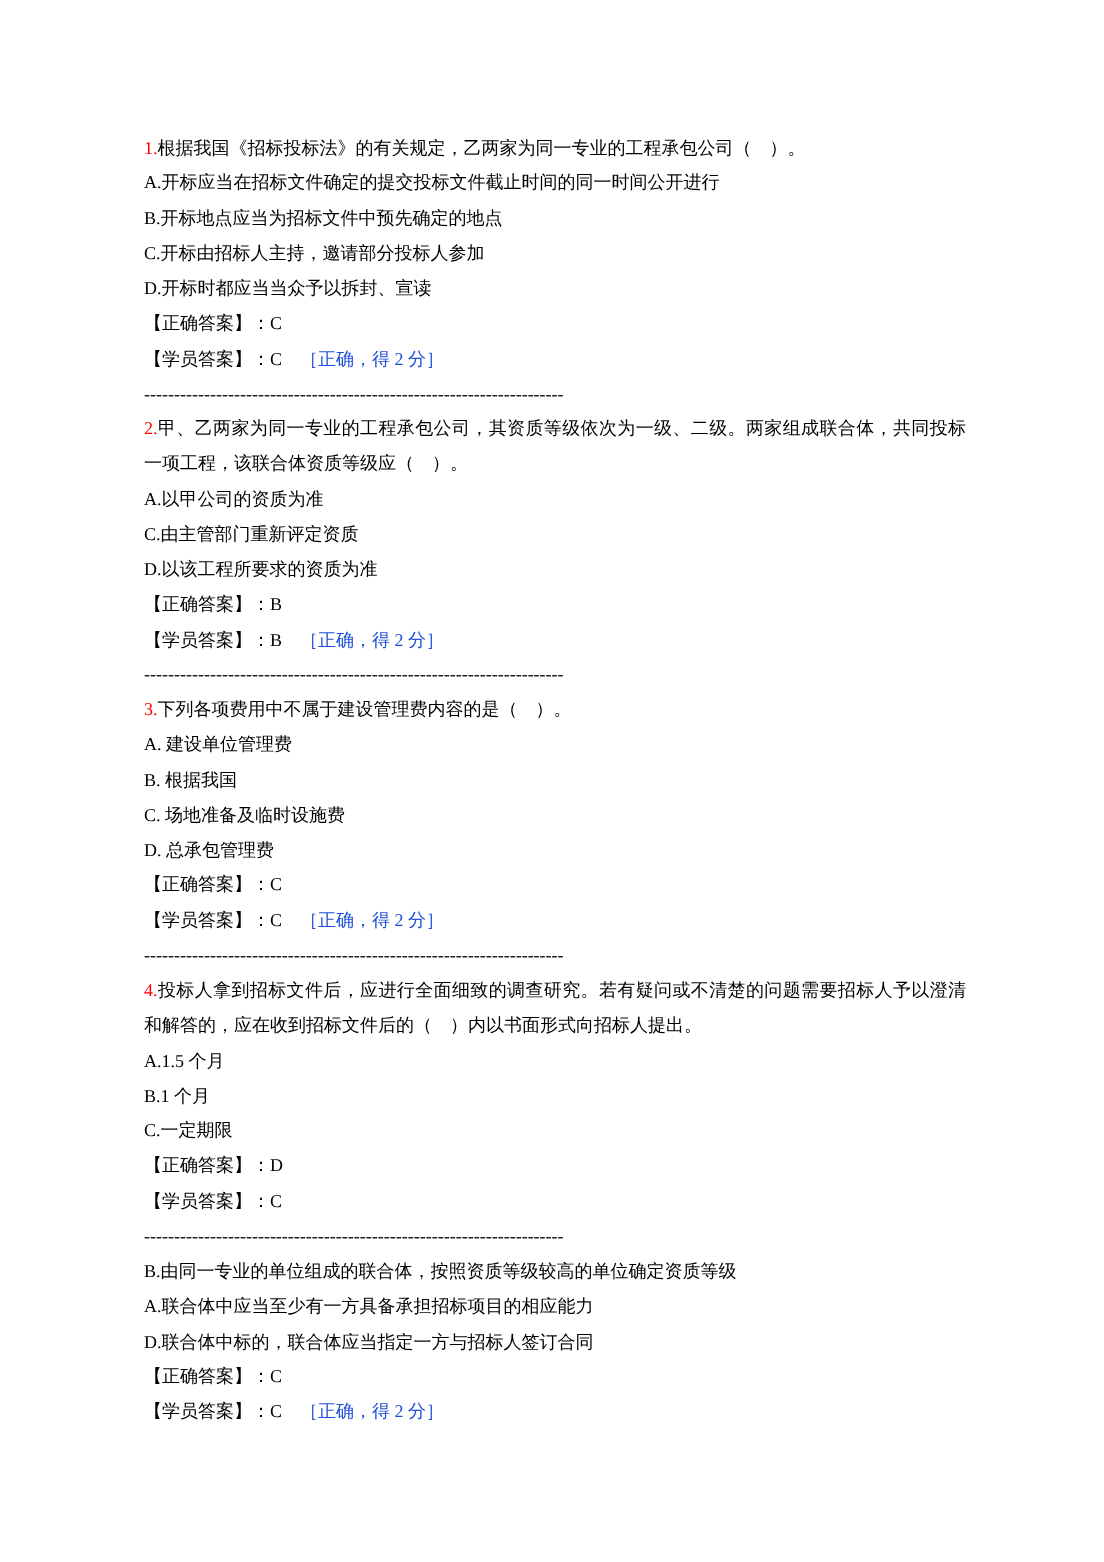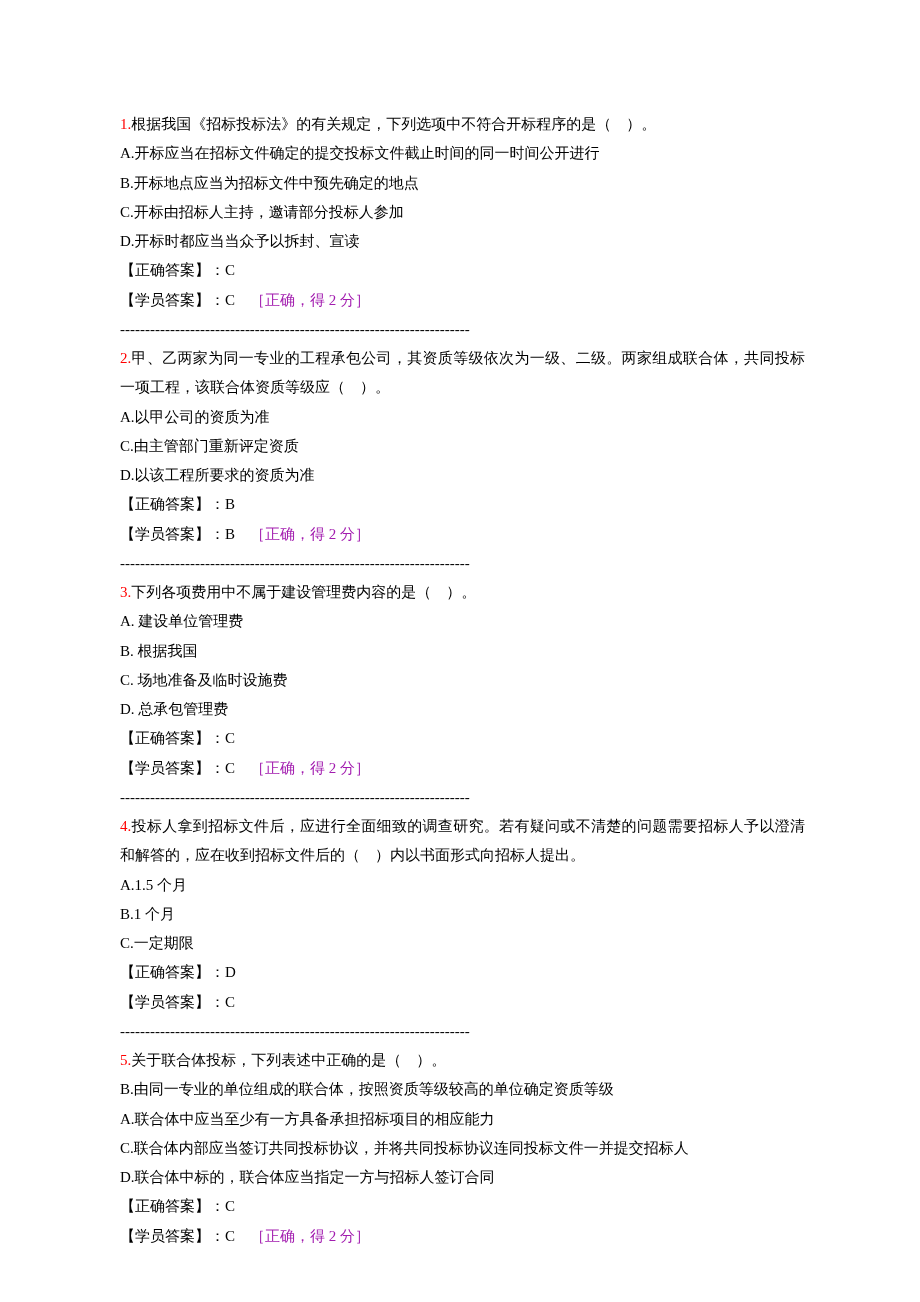--- a/index.html
+++ b/index.html
@@ -13,21 +13,21 @@
       width: 920px;
       box-sizing: border-box;
     }
     .question {
       margin-bottom: 0;
     }
     .q-num {
       color: #ff0000;
     }
     .feedback {
-      color: #a21caf;
+      color: #1d4ed8;
     }
     .divider {
       letter-spacing: 0;
       color: #000;
       white-space: nowrap;
       overflow: hidden;
     }
     .line {
       display: block;
       text-align: justify;
@@ -35,21 +35,21 @@
     }
     .line.nowrap {
       white-space: nowrap;
     }
   </style>
 </head>
 <body>
 
 <div id="content">
     <div class="question">
-      <span class="line"><span class="q-num">1.</span><span>根据我国《招标投标法》的有关规定，下列选项中不符合开标程序的是（　）。</span></span>
+      <span class="line"><span class="q-num">1.</span><span>根据我国《招标投标法》的有关规定，乙两家为同一专业的工程承包公司（　）。</span></span>
       <span class="line">A.开标应当在招标文件确定的提交投标文件截止时间的同一时间公开进行</span>
       <span class="line">B.开标地点应当为招标文件中预先确定的地点</span>
       <span class="line">C.开标由招标人主持，邀请部分投标人参加</span>
       <span class="line">D.开标时都应当当众予以拆封、宣读</span>
       <span class="line nowrap"><span>【正确答案】：</span><span>C</span></span>
       <span class="line nowrap"><span>【学员答案】：</span><span>C</span>　<span class="feedback">［正确，得 2 分］</span></span>
       <span class="line divider">----------------------------------------------------------------------</span>
     </div>
     <div class="question">
       <span class="line"><span class="q-num">2.</span><span>甲、乙两家为同一专业的工程承包公司，其资质等级依次为一级、二级。两家组成联合体，共同投标一项工程，该联合体资质等级应（　）。</span></span>
@@ -73,21 +73,19 @@
     <div class="question">
       <span class="line"><span class="q-num">4.</span><span>投标人拿到招标文件后，应进行全面细致的调查研究。若有疑问或不清楚的问题需要招标人予以澄清和解答的，应在收到招标文件后的（　）内以书面形式向招标人提出。</span></span>
       <span class="line">A.1.5 个月</span>
       <span class="line">B.1 个月</span>
       <span class="line">C.一定期限</span>
       <span class="line nowrap"><span>【正确答案】：</span><span>D</span></span>
       <span class="line nowrap"><span>【学员答案】：</span><span>C</span></span>
       <span class="line divider">----------------------------------------------------------------------</span>
     </div>
     <div class="question">
-      <span class="line"><span class="q-num">5.</span><span>关于联合体投标，下列表述中正确的是（　）。</span></span>
       <span class="line">B.由同一专业的单位组成的联合体，按照资质等级较高的单位确定资质等级</span>
       <span class="line">A.联合体中应当至少有一方具备承担招标项目的相应能力</span>
-      <span class="line">C.联合体内部应当签订共同投标协议，并将共同投标协议连同投标文件一并提交招标人</span>
       <span class="line">D.联合体中标的，联合体应当指定一方与招标人签订合同</span>
       <span class="line nowrap"><span>【正确答案】：</span><span>C</span></span>
       <span class="line nowrap"><span>【学员答案】：</span><span>C</span>　<span class="feedback">［正确，得 2 分］</span></span>
     </div>
   </div>
 
 </body></html>

